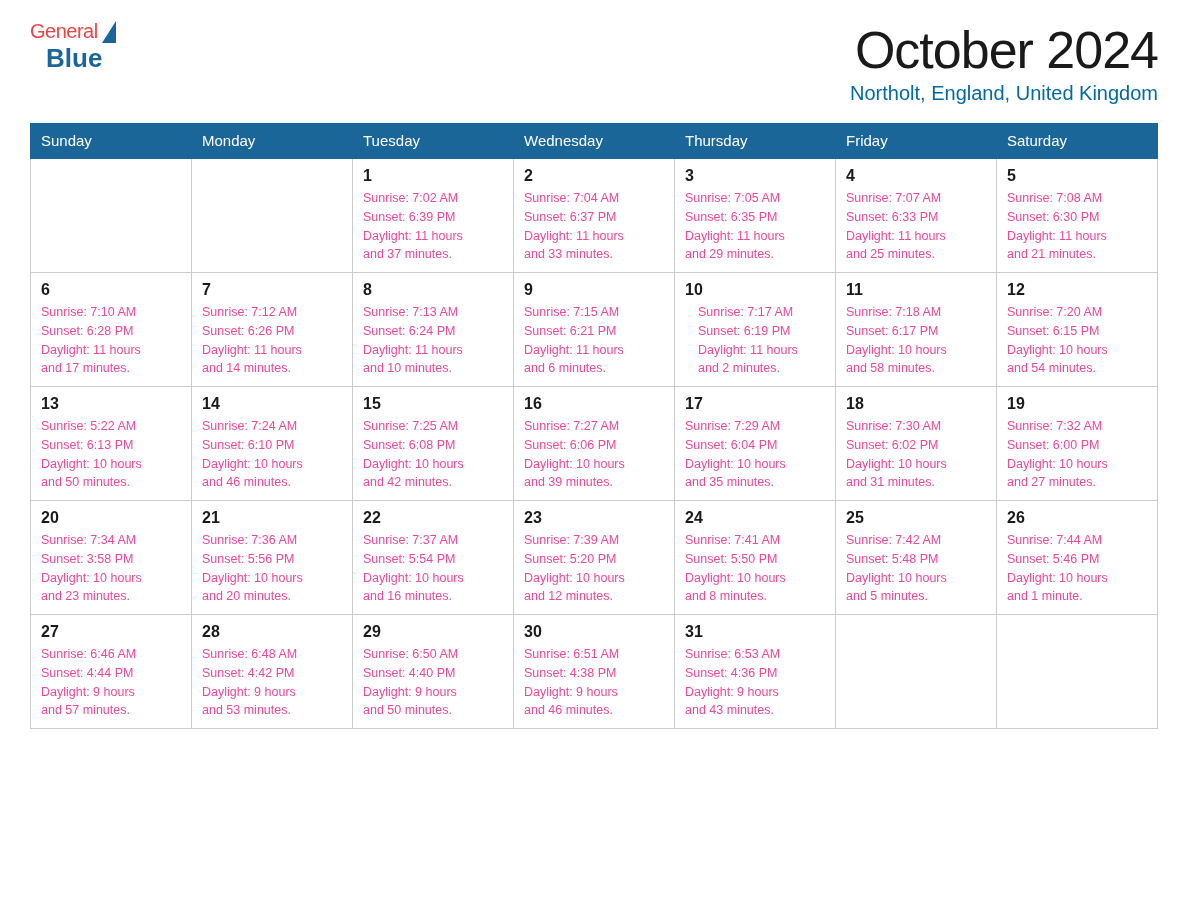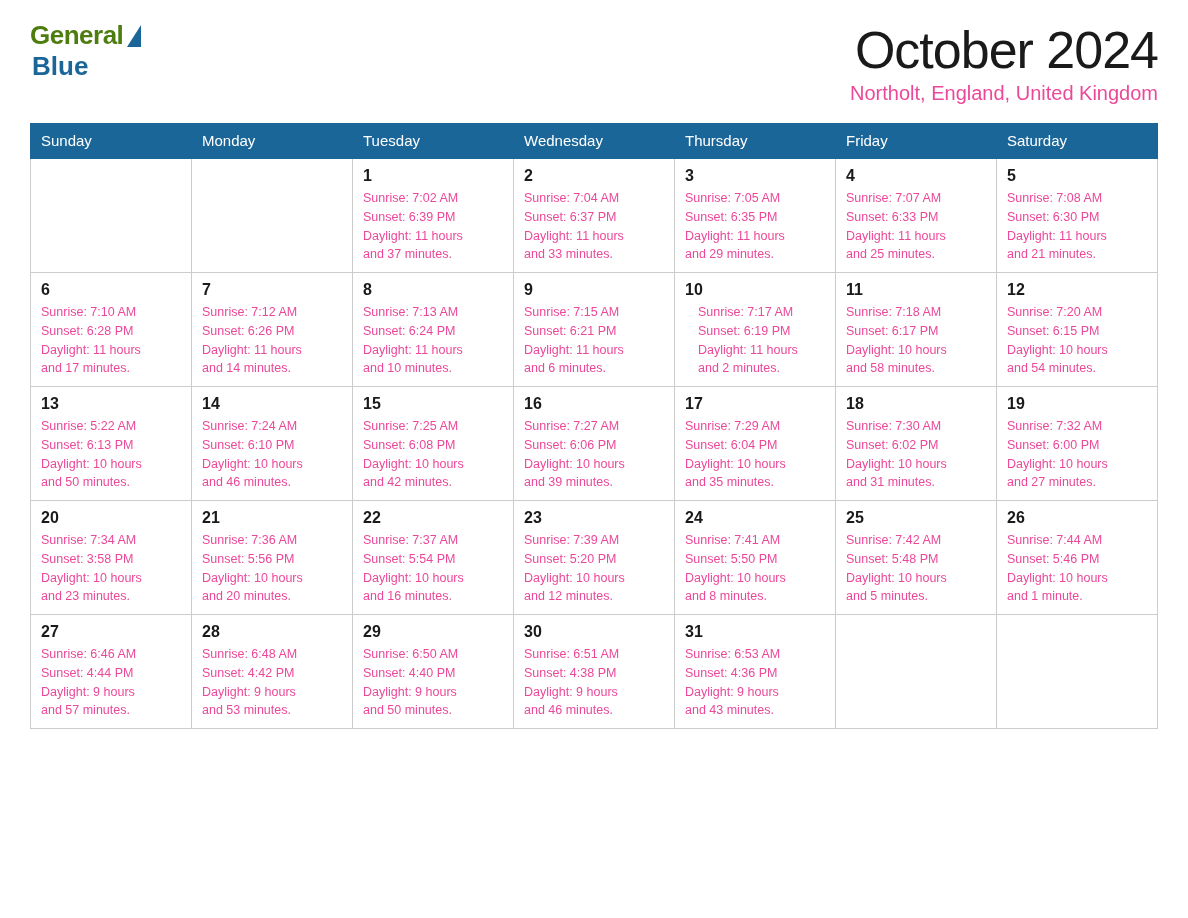--- a/index.html
+++ b/index.html
@@ -19,51 +19,51 @@
     .logo {
       display: flex;
       flex-direction: column;
       align-items: flex-start;
     }
     .logo-top {
       display: flex;
       align-items: center;
     }
     .logo-general {
-      font-size: 26px;
-      font-weight: bold;
-      color: #4d7c0f;
+      font-size: 20px;
+      font-weight: normal;
+      color: #ef4444;
       letter-spacing: -0.5px;
     }
     .logo-triangle {
       width: 0;
       height: 0;
       border-left: 14px solid transparent;
       border-bottom: 22px solid #1a6699;
       margin-left: 4px;
       margin-bottom: 0;
     }
     .logo-blue {
       font-size: 26px;
       font-weight: bold;
       color: #1a6699;
-      margin-left: 2px;
+      margin-left: 16px;
     }
     .title-area {
       text-align: right;
     }
     .calendar-title {
       font-size: 52px;
       font-weight: 300;
       color: #1a1a1a;
       letter-spacing: -1px;
     }
     .calendar-subtitle {
       font-size: 20px;
-      color: #ec4899;
+      color: #0369a1;
       margin-top: 2px;
     }
     table {
       width: 100%;
       border-collapse: collapse;
       table-layout: fixed;
     }
     thead tr th {
       background-color: #1a6699;
       color: #fff;

